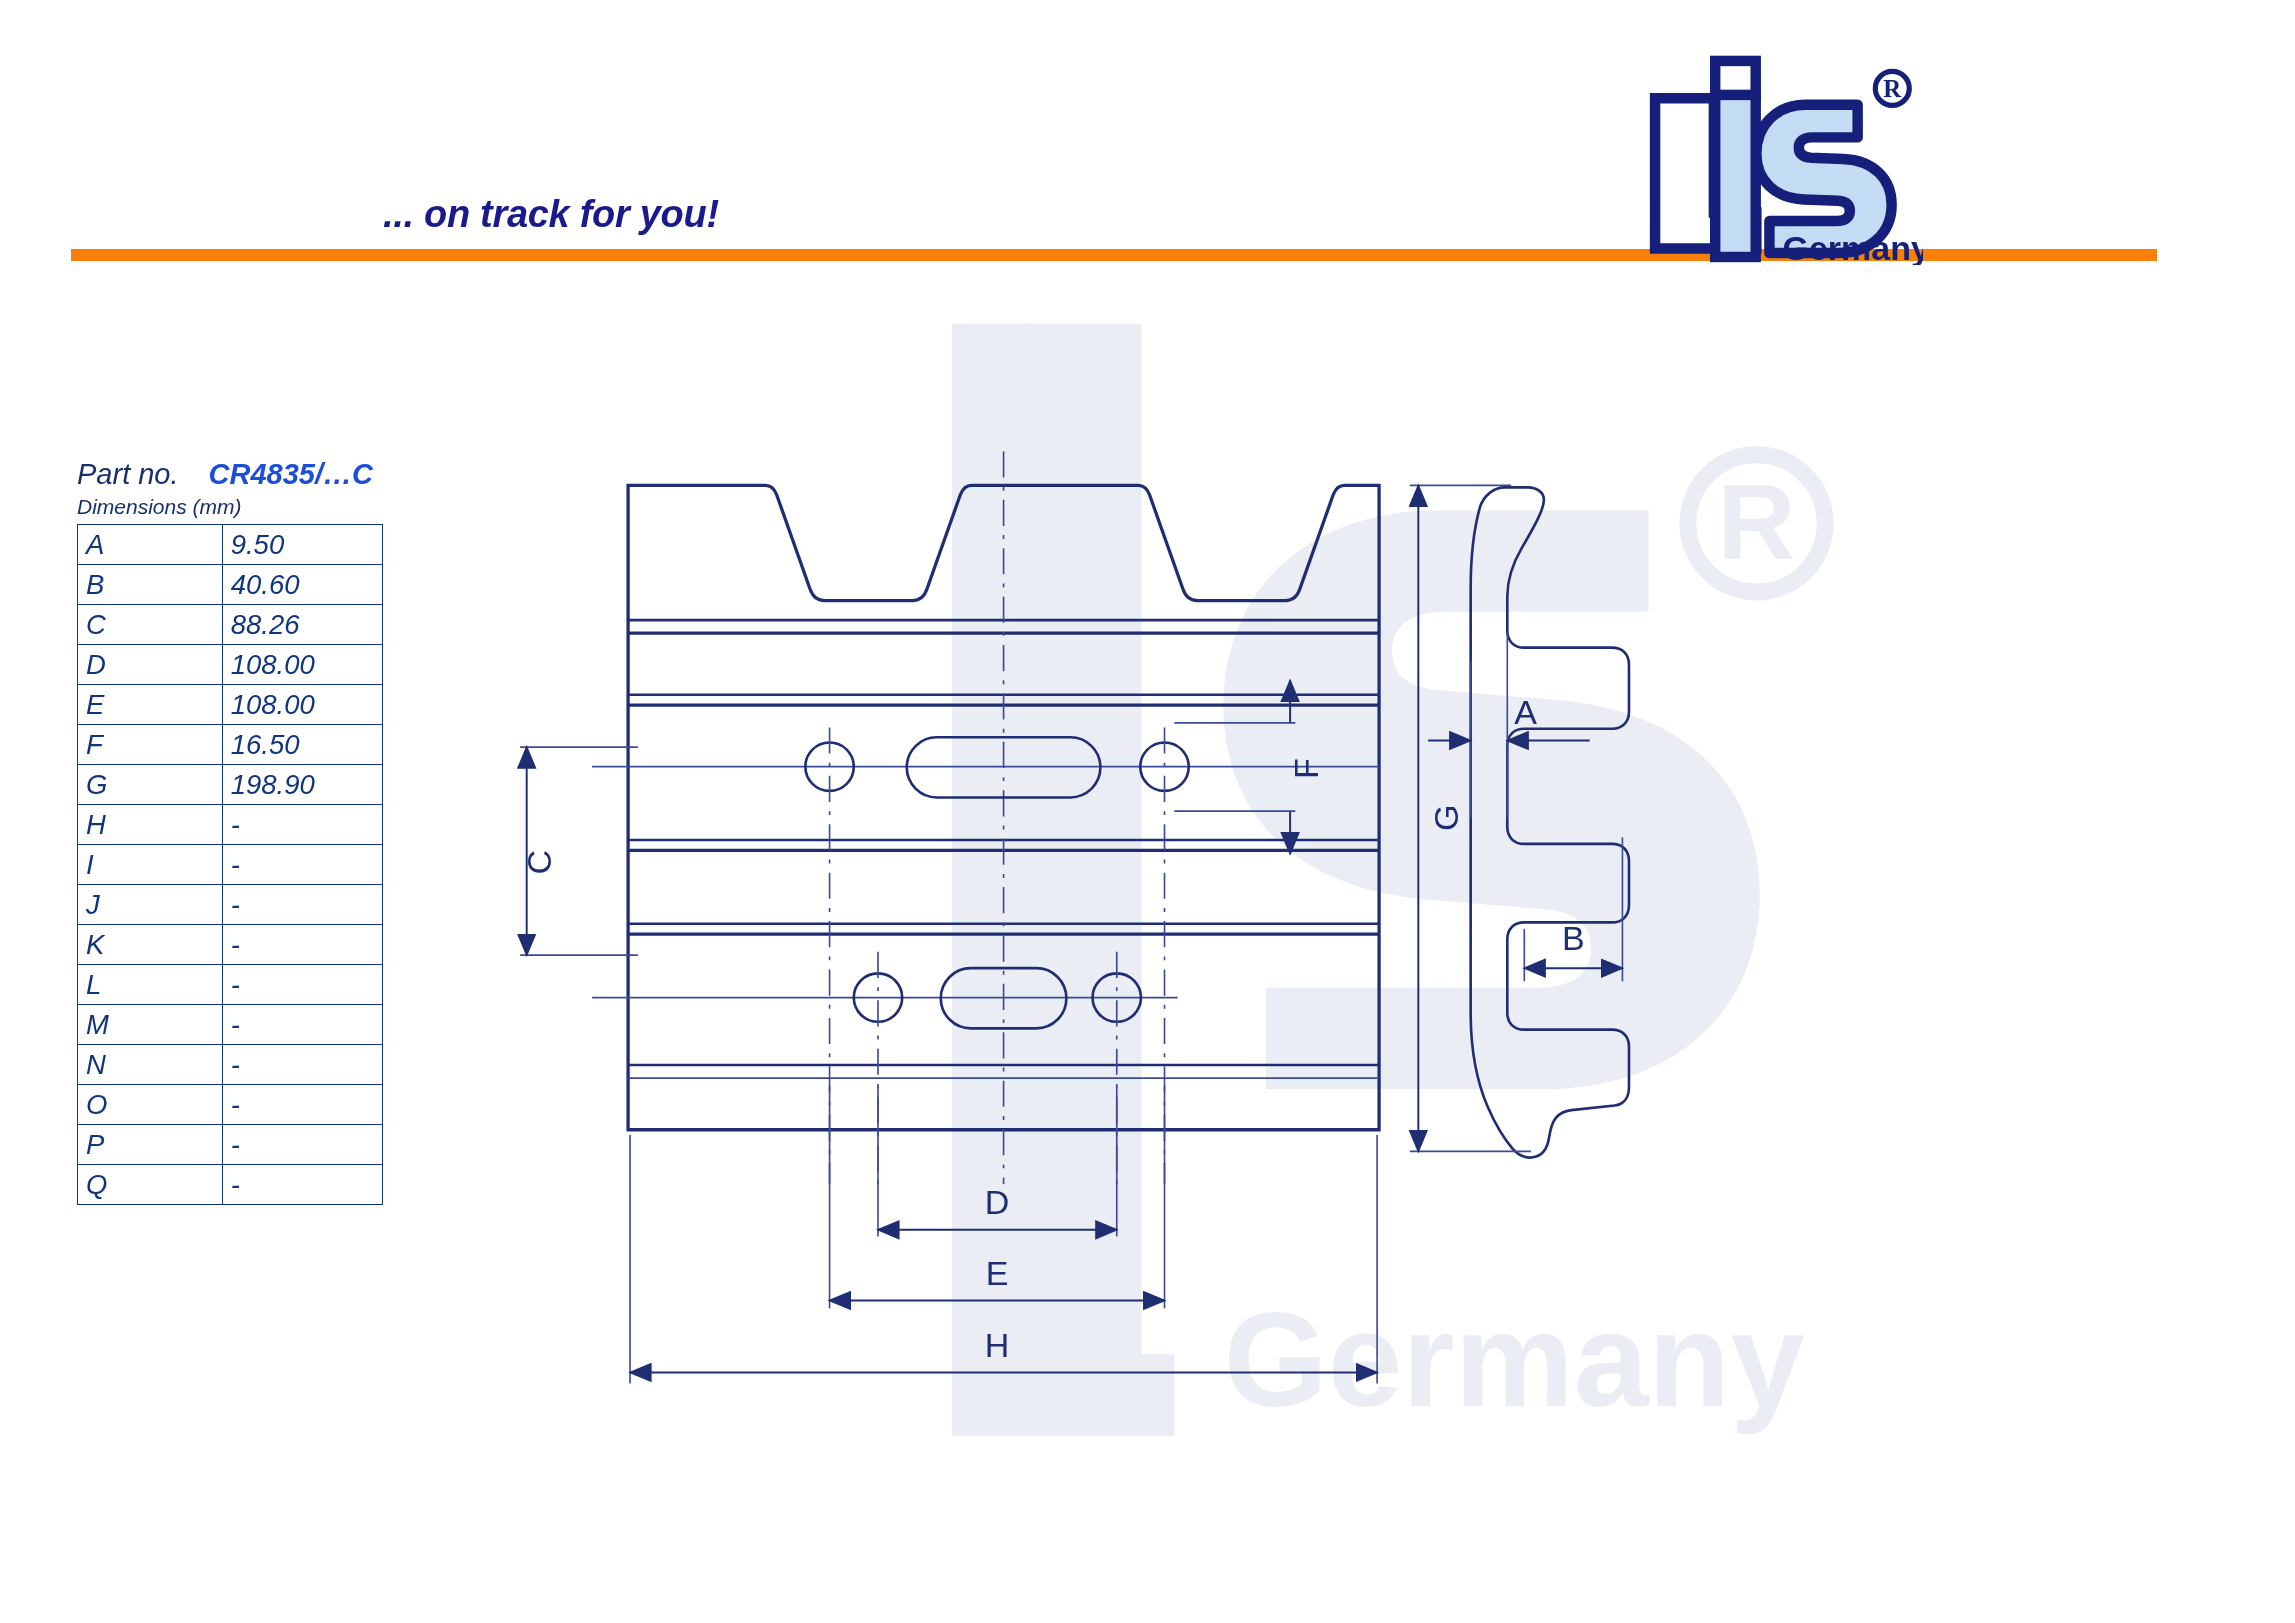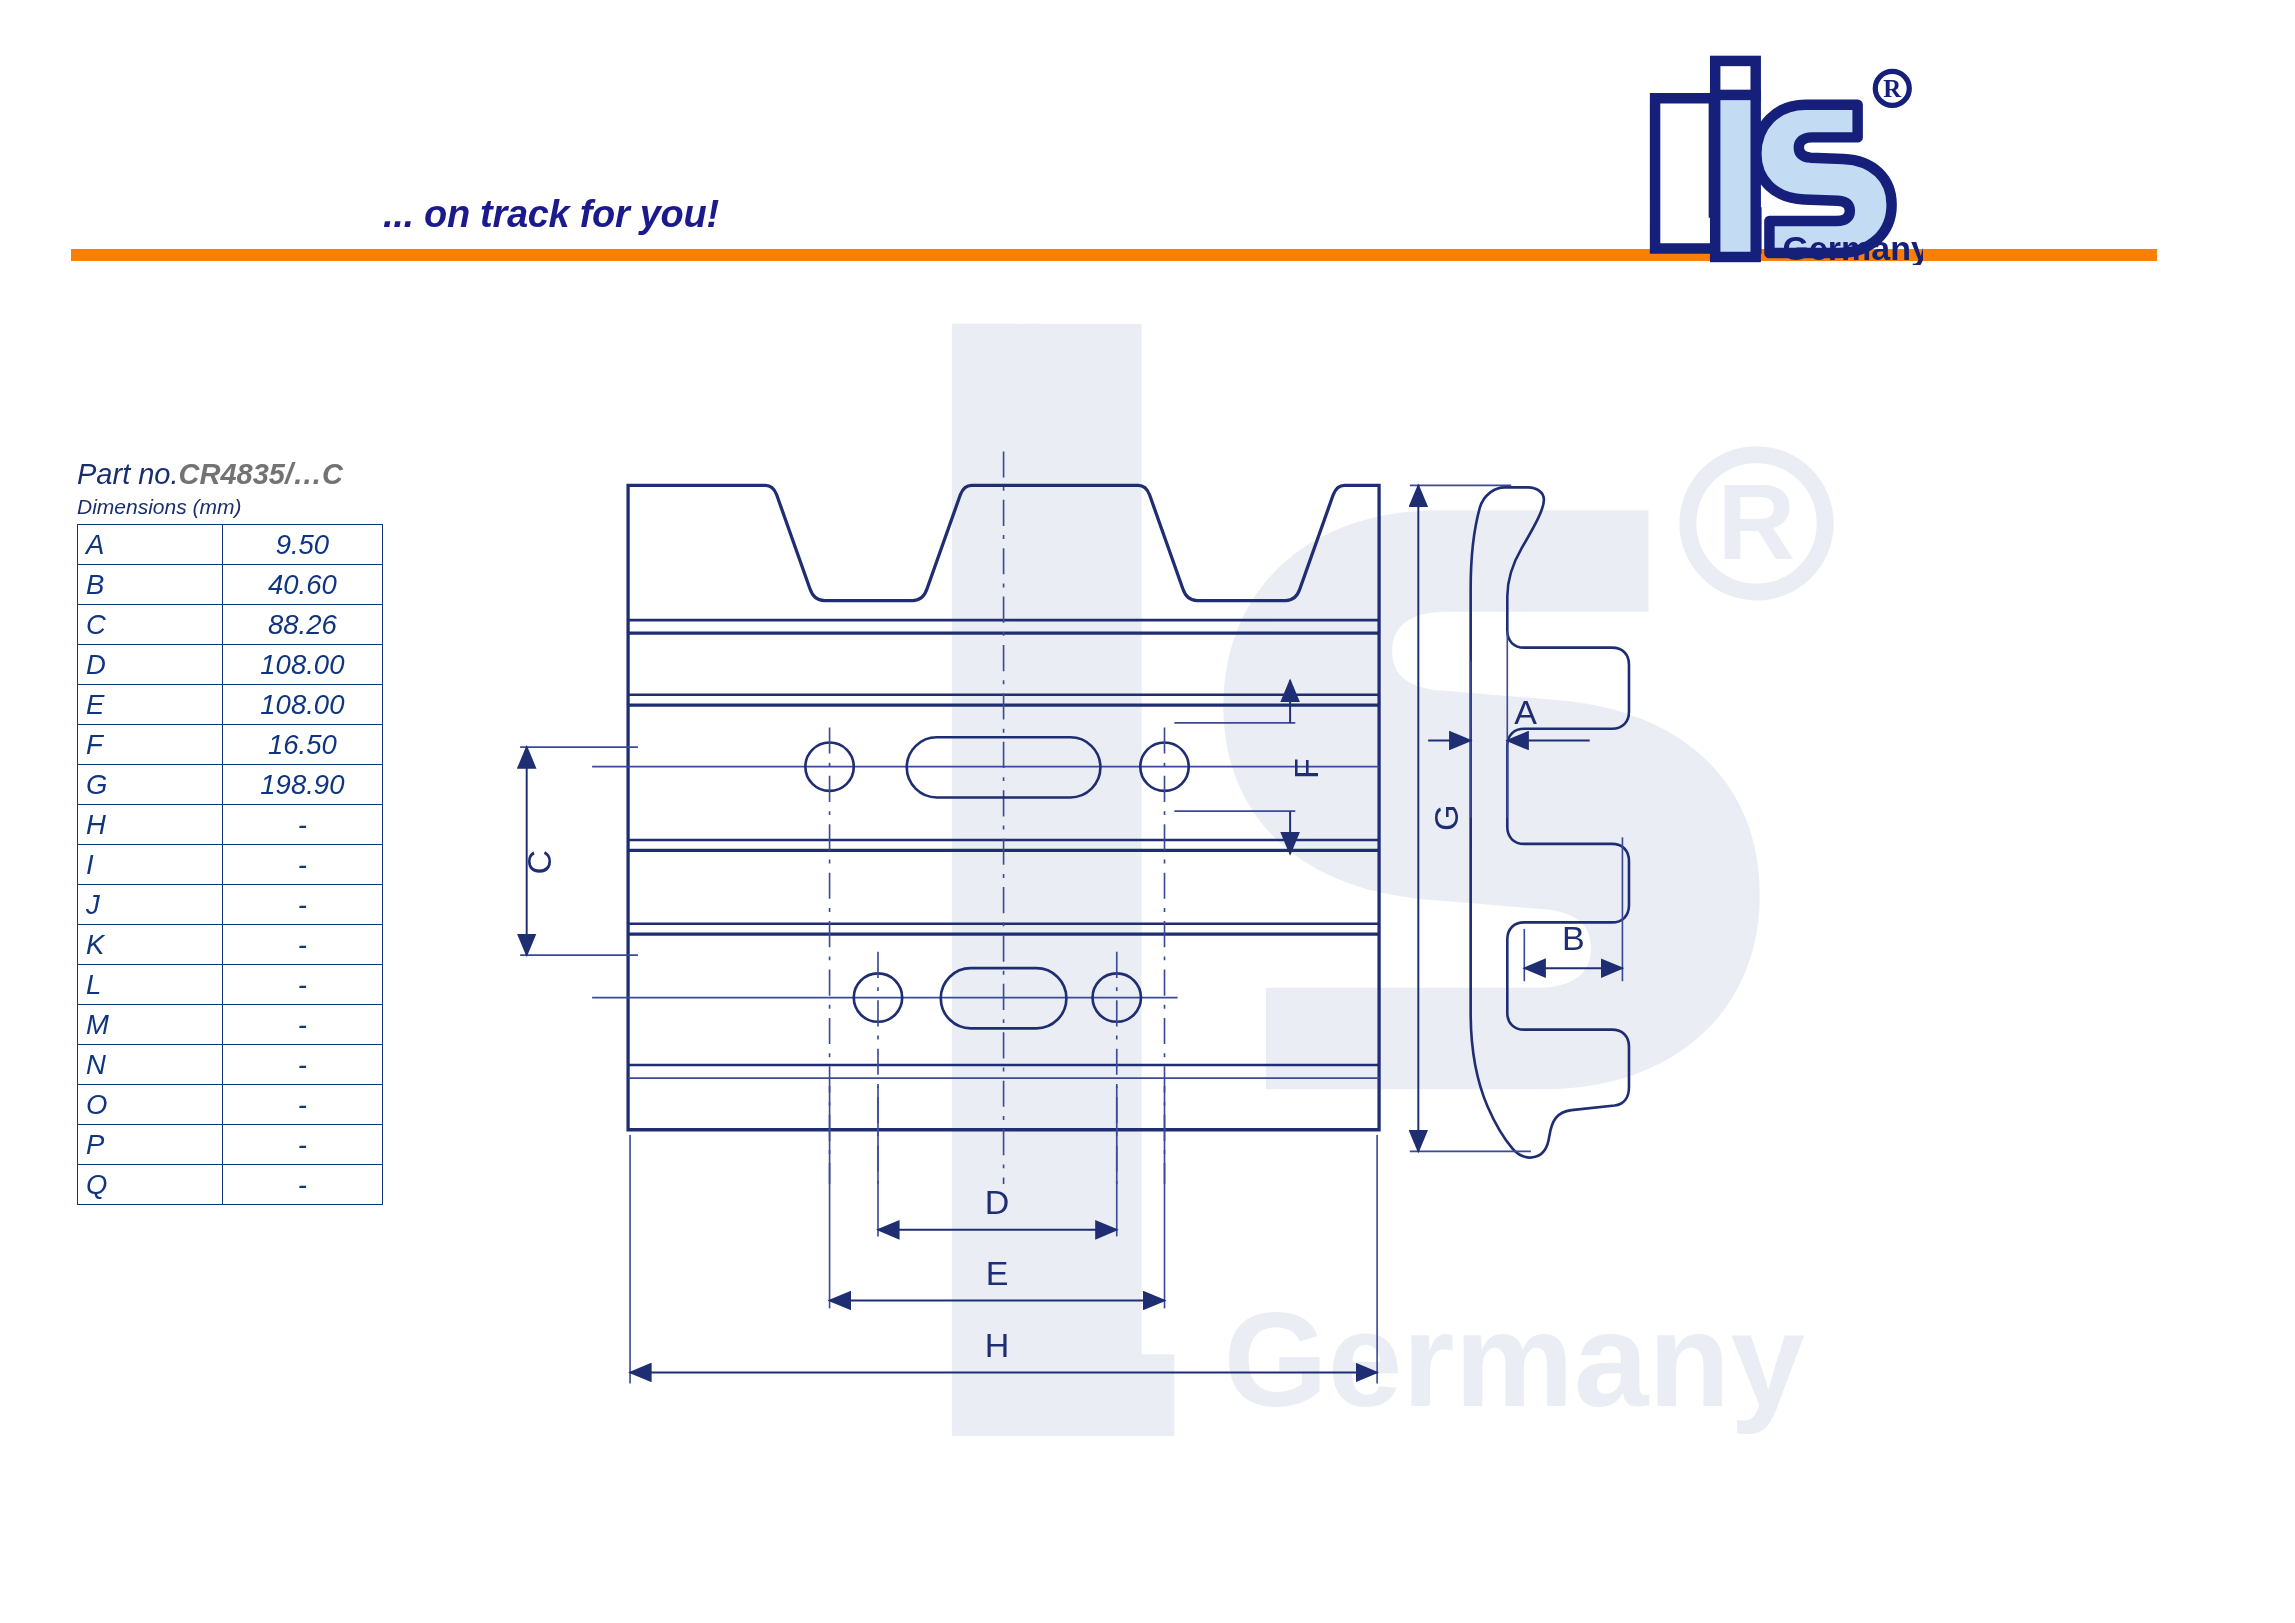--- a/index.html
+++ b/index.html
@@ -18,30 +18,30 @@
   #orange-bar{
     position:absolute;left:71px;top:249px;width:2086px;height:12.4px;
     background:#F97F06;
   }
   #logo{position:absolute;left:1642px;top:49px;width:281px;height:216px;}
   #logo svg{display:block;}
   
   #table-block{position:absolute;left:77px;top:458px;width:308px;font-style:italic;}
   #partno-row{display:flex;align-items:baseline;font-size:29px;margin-bottom:3.9px;}
   #partno-label{color:#1a2e6e;}
-  #partno-value{font-weight:bold;color:#737373;}
+  #partno-value{font-weight:bold;color:#1d4ed8;margin-left:30px;}
   #dims-caption{font-size:21px;color:#1a2e6e;margin-bottom:5.2px;}
   table#dims{border-collapse:collapse;width:306px;table-layout:fixed;}
   table#dims td{
     border:1.6px solid #10357f;
     height:39px;font-size:27.5px;color:#10357f;
     padding:0 7.9px;line-height:38px;
   }
   table#dims td.k{width:128px;text-align:left;}
-  table#dims td.v{text-align:center;}
+  table#dims td.v{text-align:left;}
   
   #drawing{position:absolute;left:0;top:0;width:2295px;height:1623px;pointer-events:none;}
 </style>
 </head>
 <body>
 
 <div id="header">
 
   <div id="tagline">... on track for you!</div>
 

